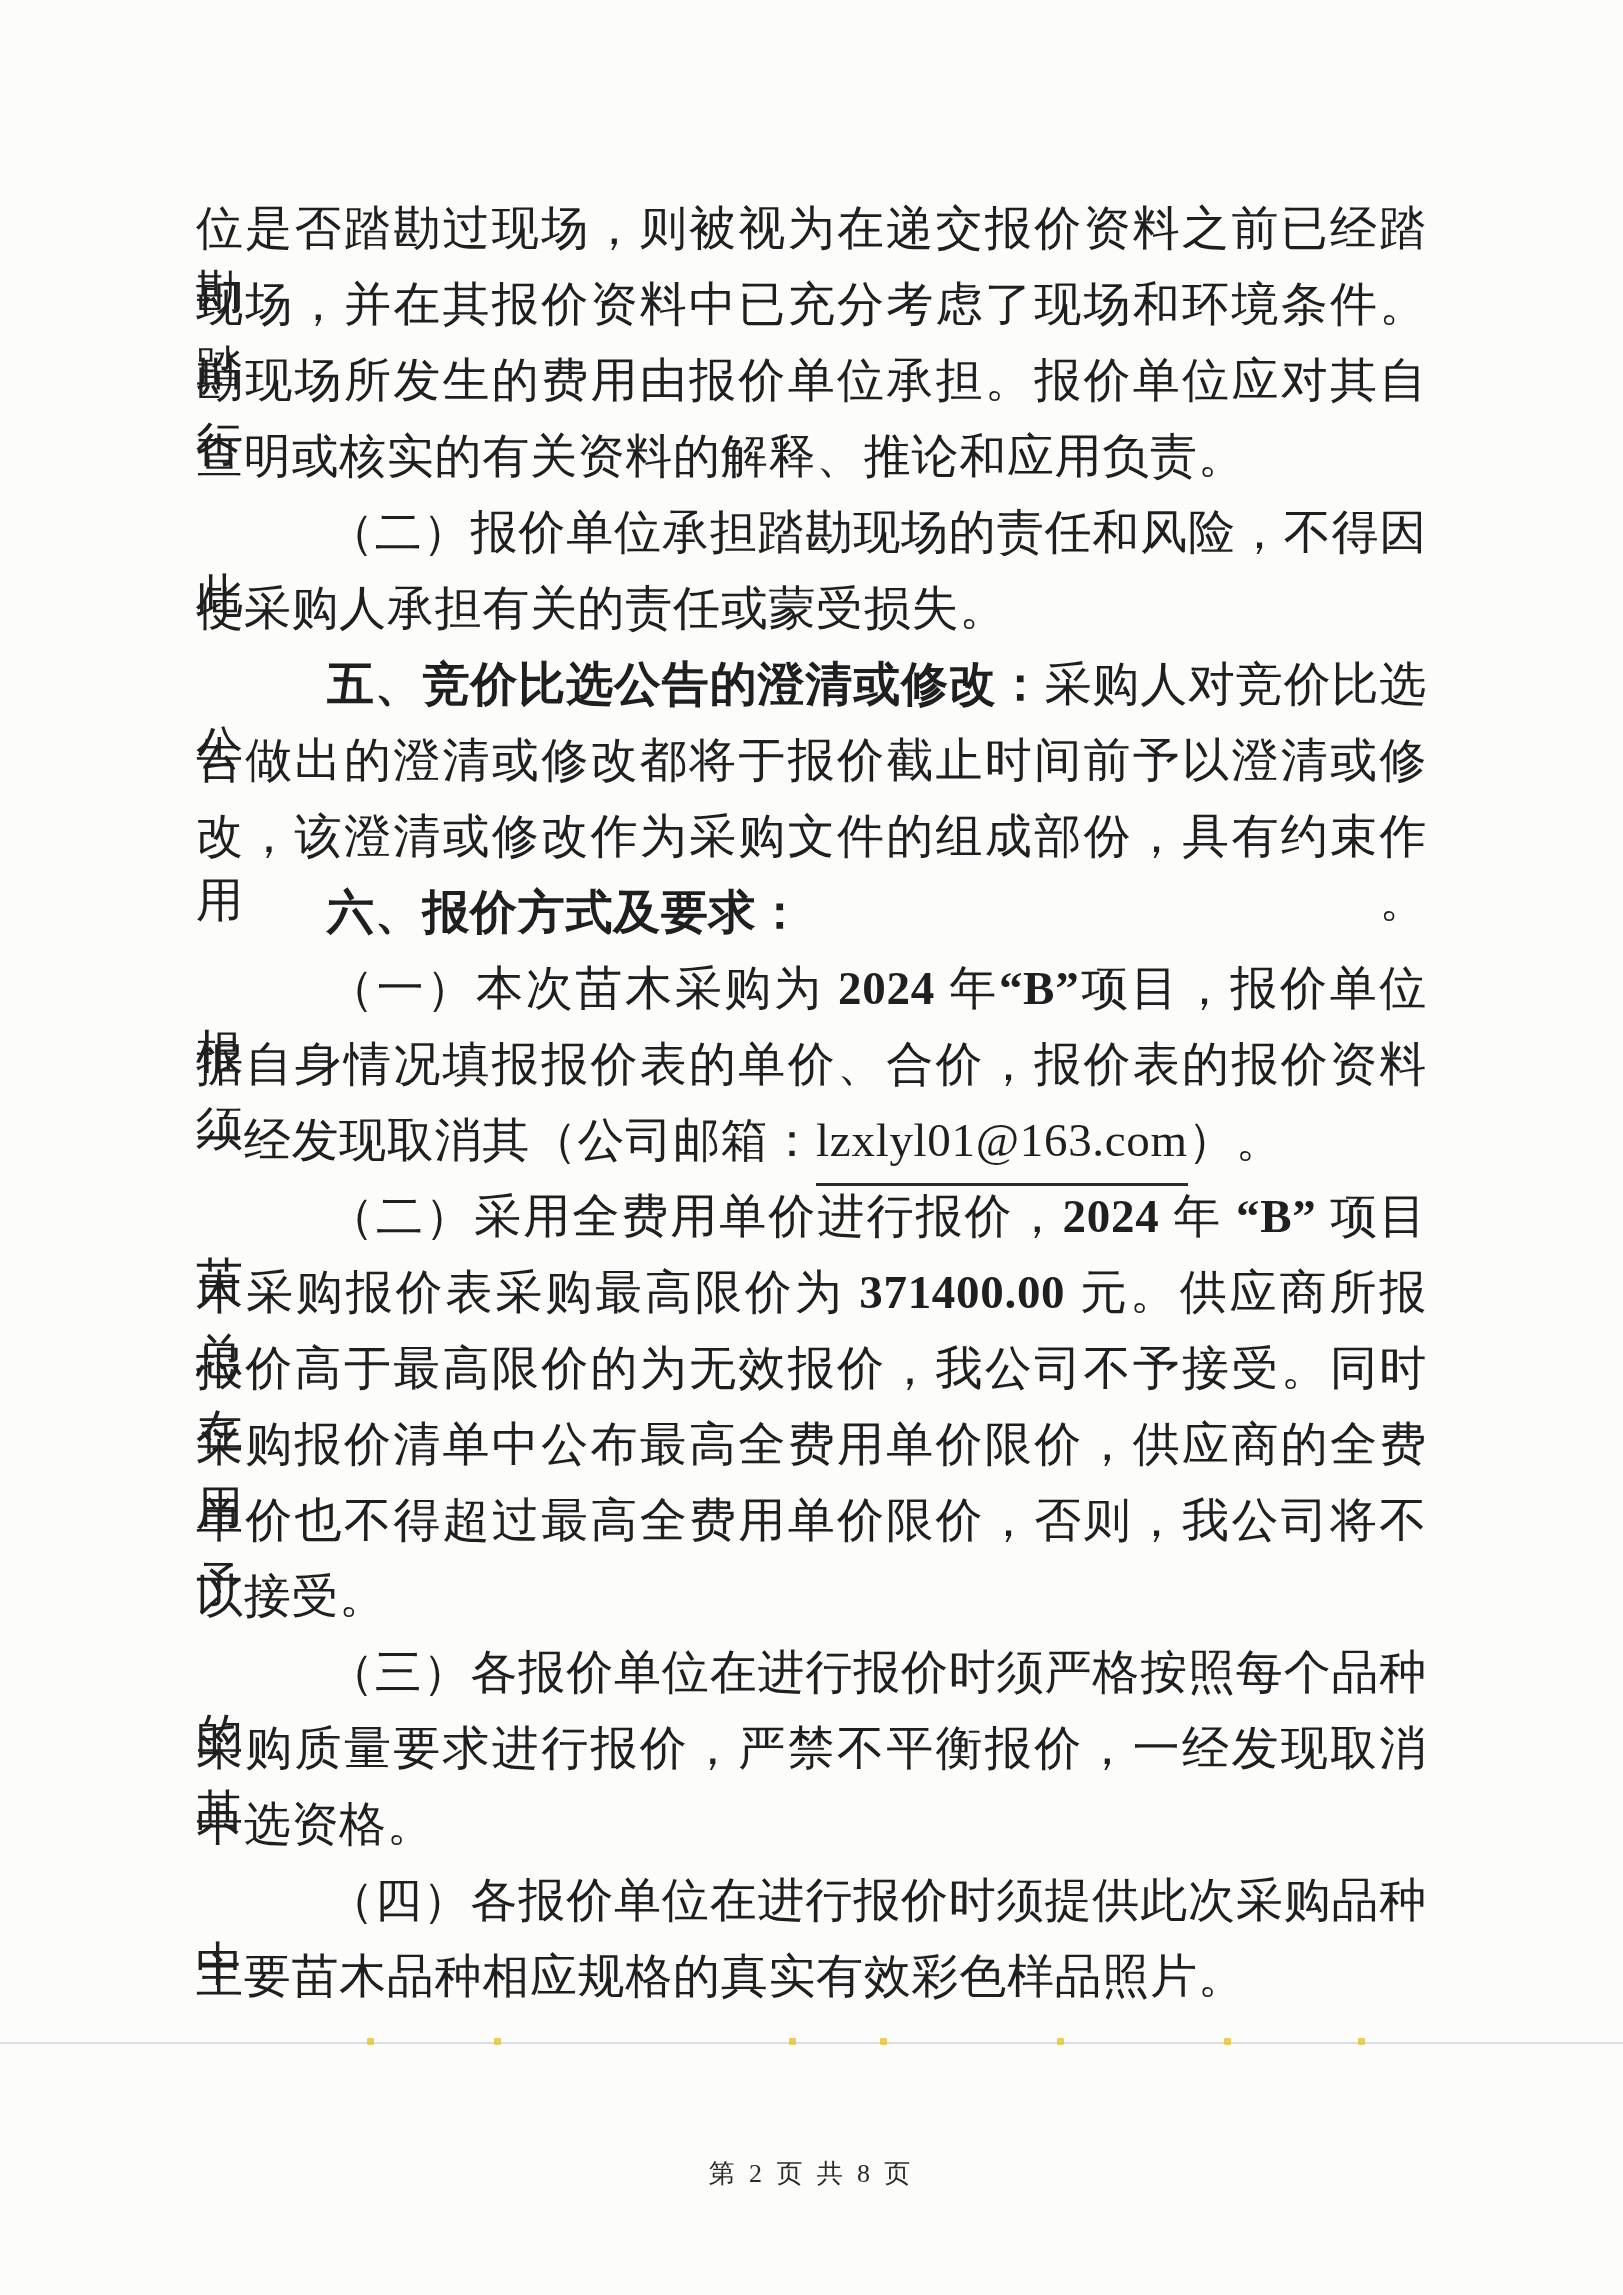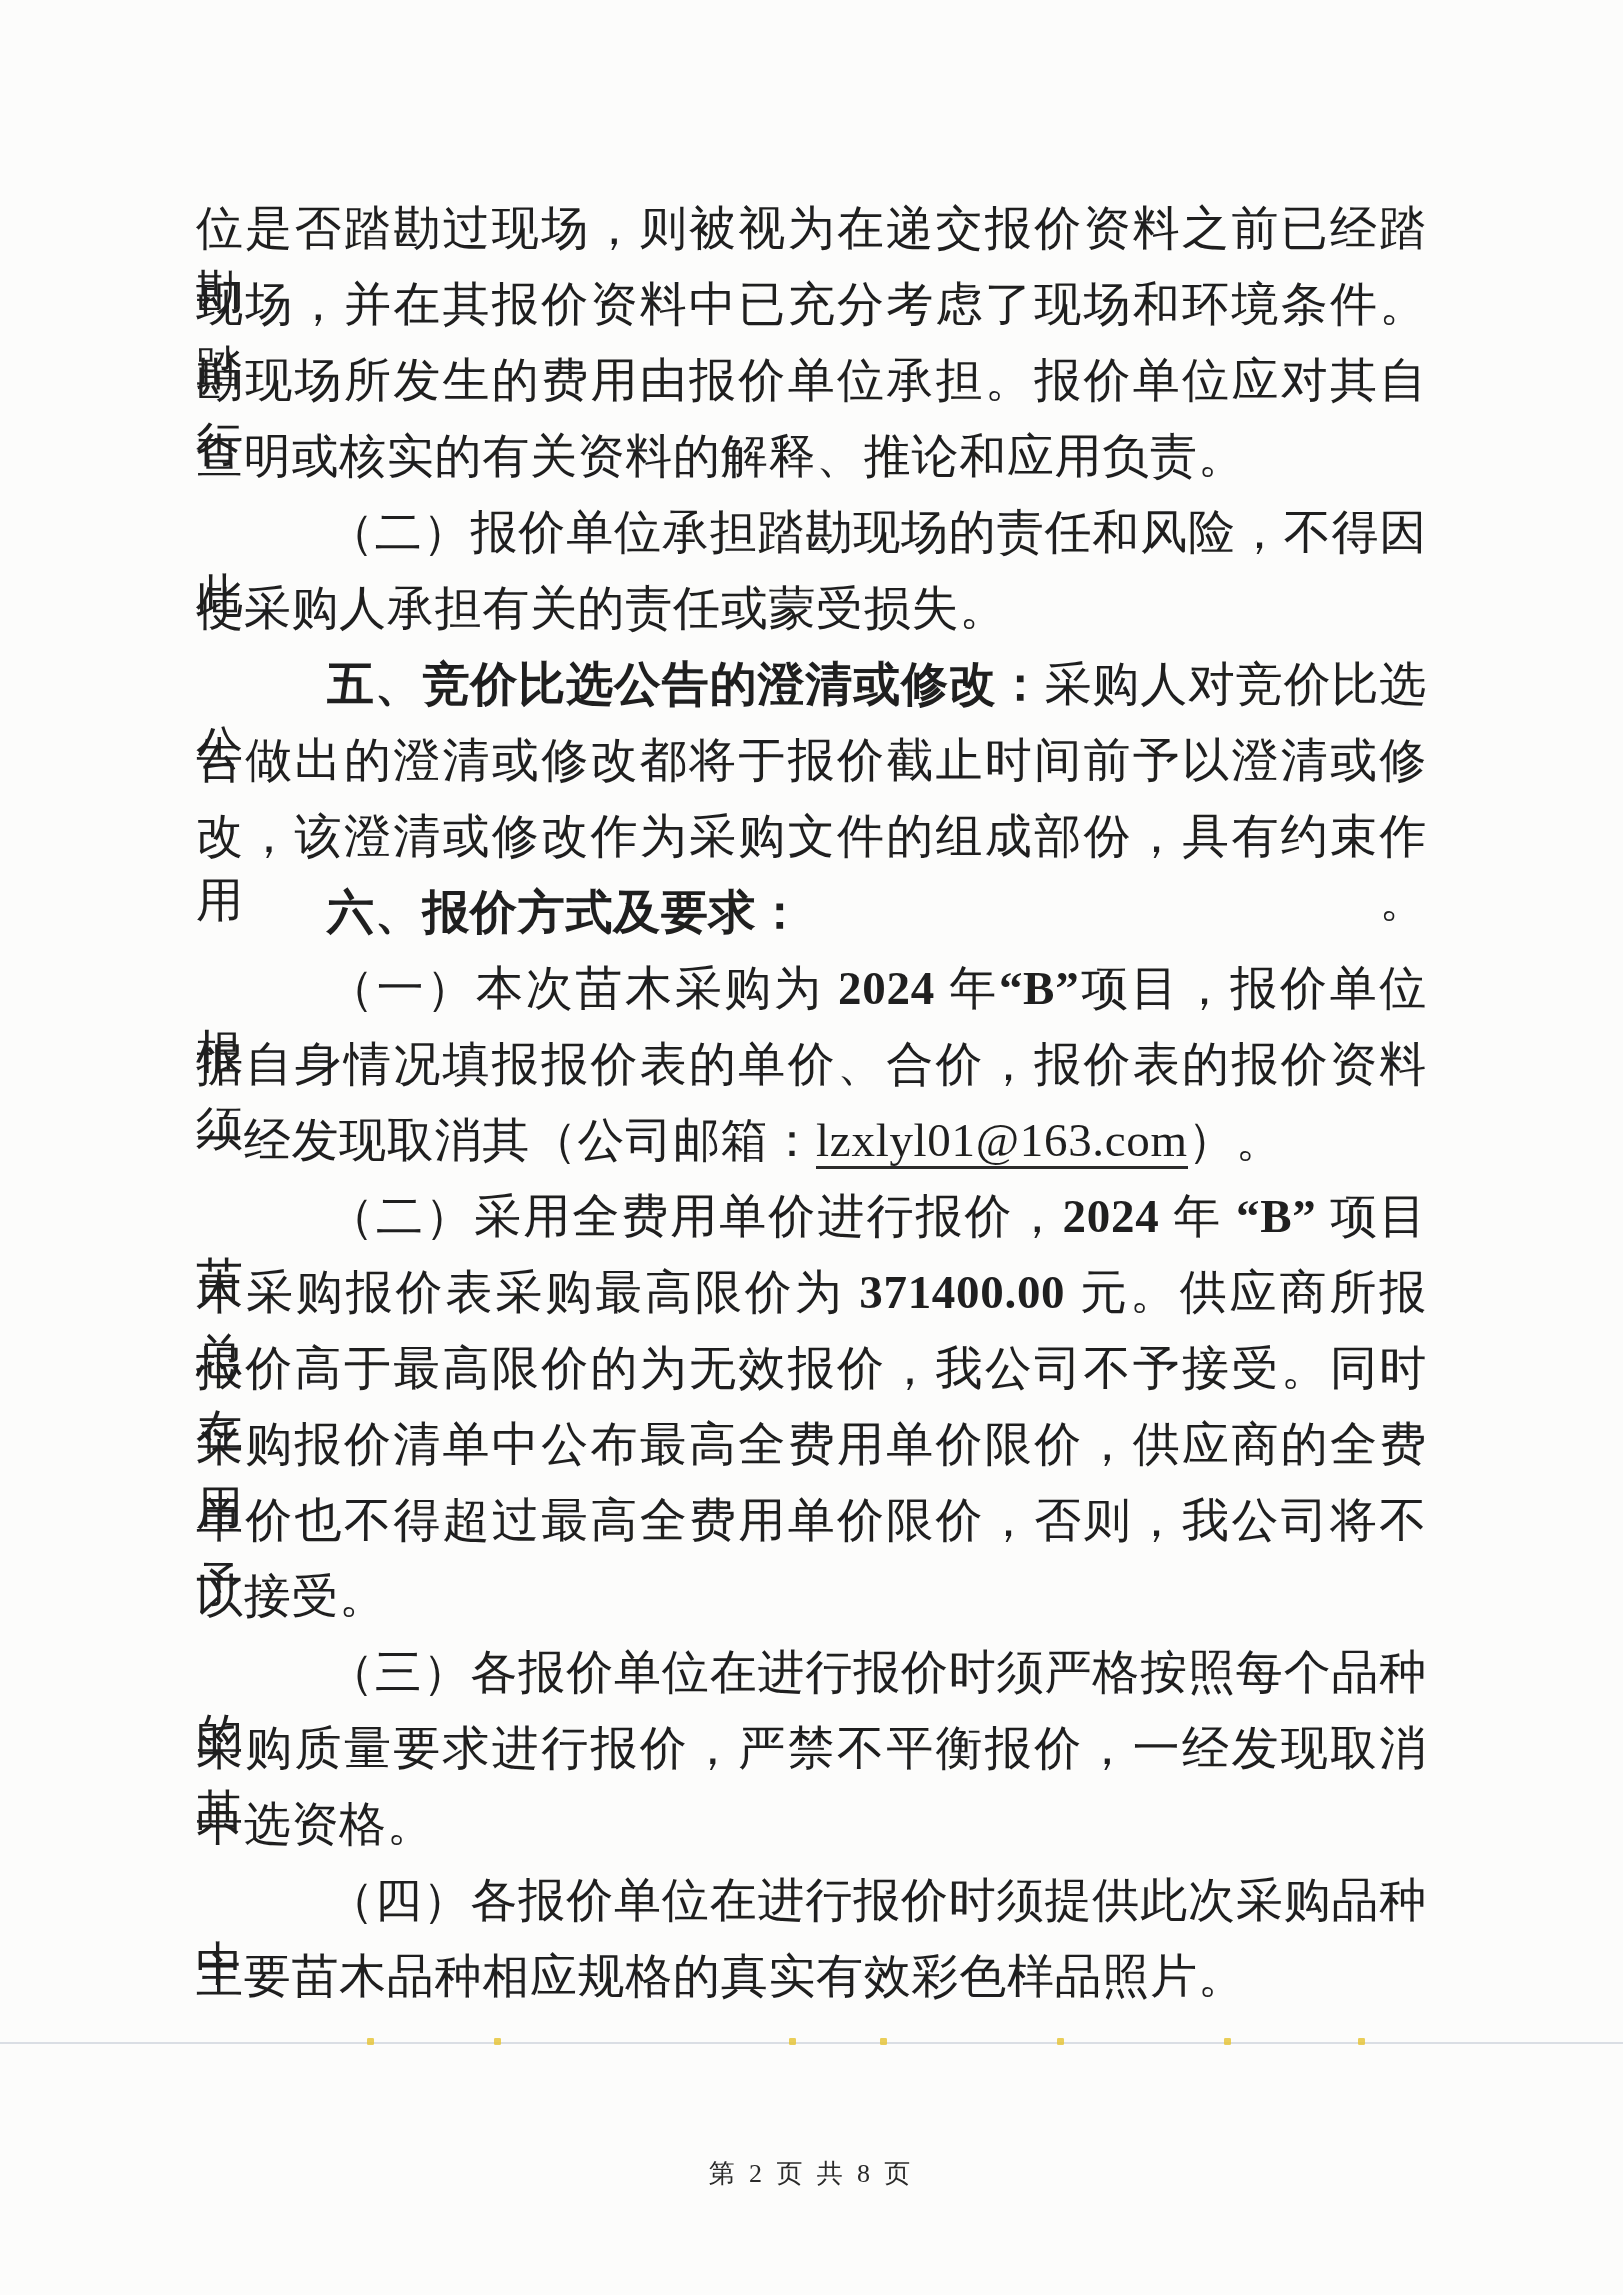--- a/index.html
+++ b/index.html
@@ -33,21 +33,21 @@
   .line.ind{text-indent:131px;}
   .cjk-bold{font-weight:700;text-align:right;}
   .latin-bold{
     font-family:"Liberation Serif","DejaVu Serif",serif;
     font-weight:700;
   }
   .email{
     font-family:"Liberation Serif","DejaVu Serif",serif;
     font-weight:400;
     border-bottom:3.9px solid #2b2b2b;
-    padding-bottom:0;
+    padding-bottom:17px;
   }
   .footer{
     position:absolute;
     left:0;right:0;top:2126px;
     height:46px;line-height:46px;
     text-align:center;
     font-size:26px;
     letter-spacing:3.9px;
     color:#2a2a2a;
     margin-top:25px;

